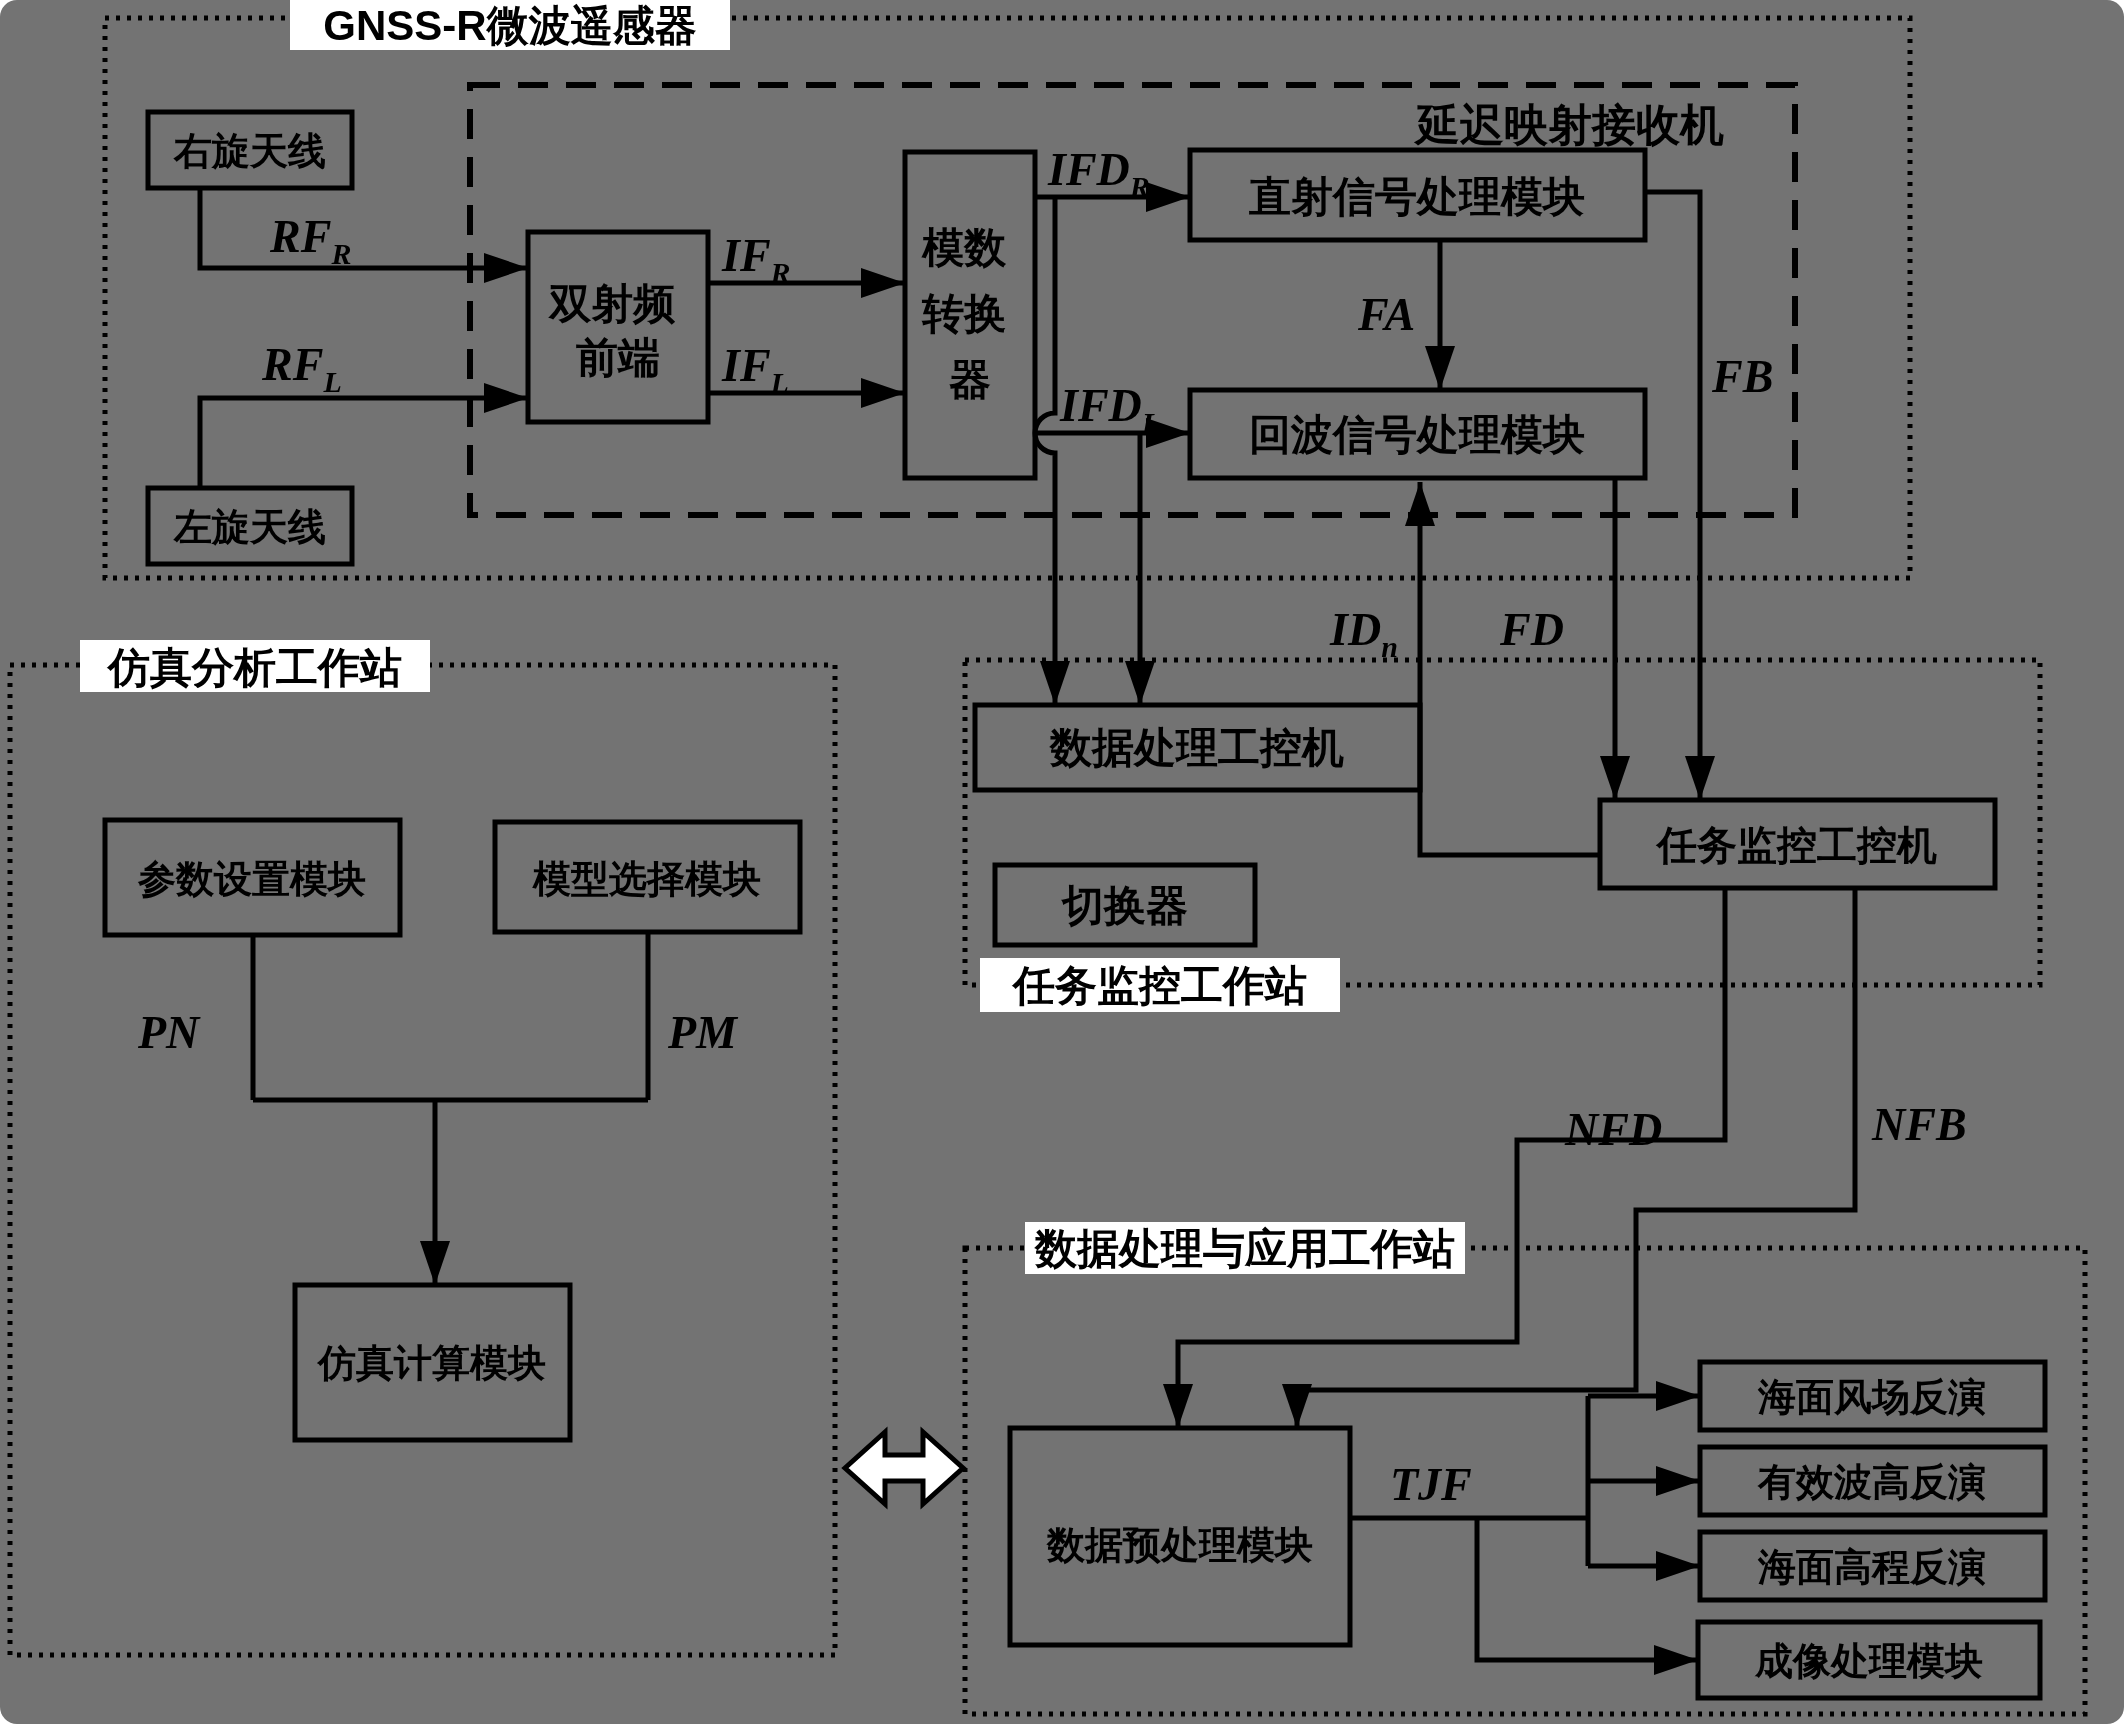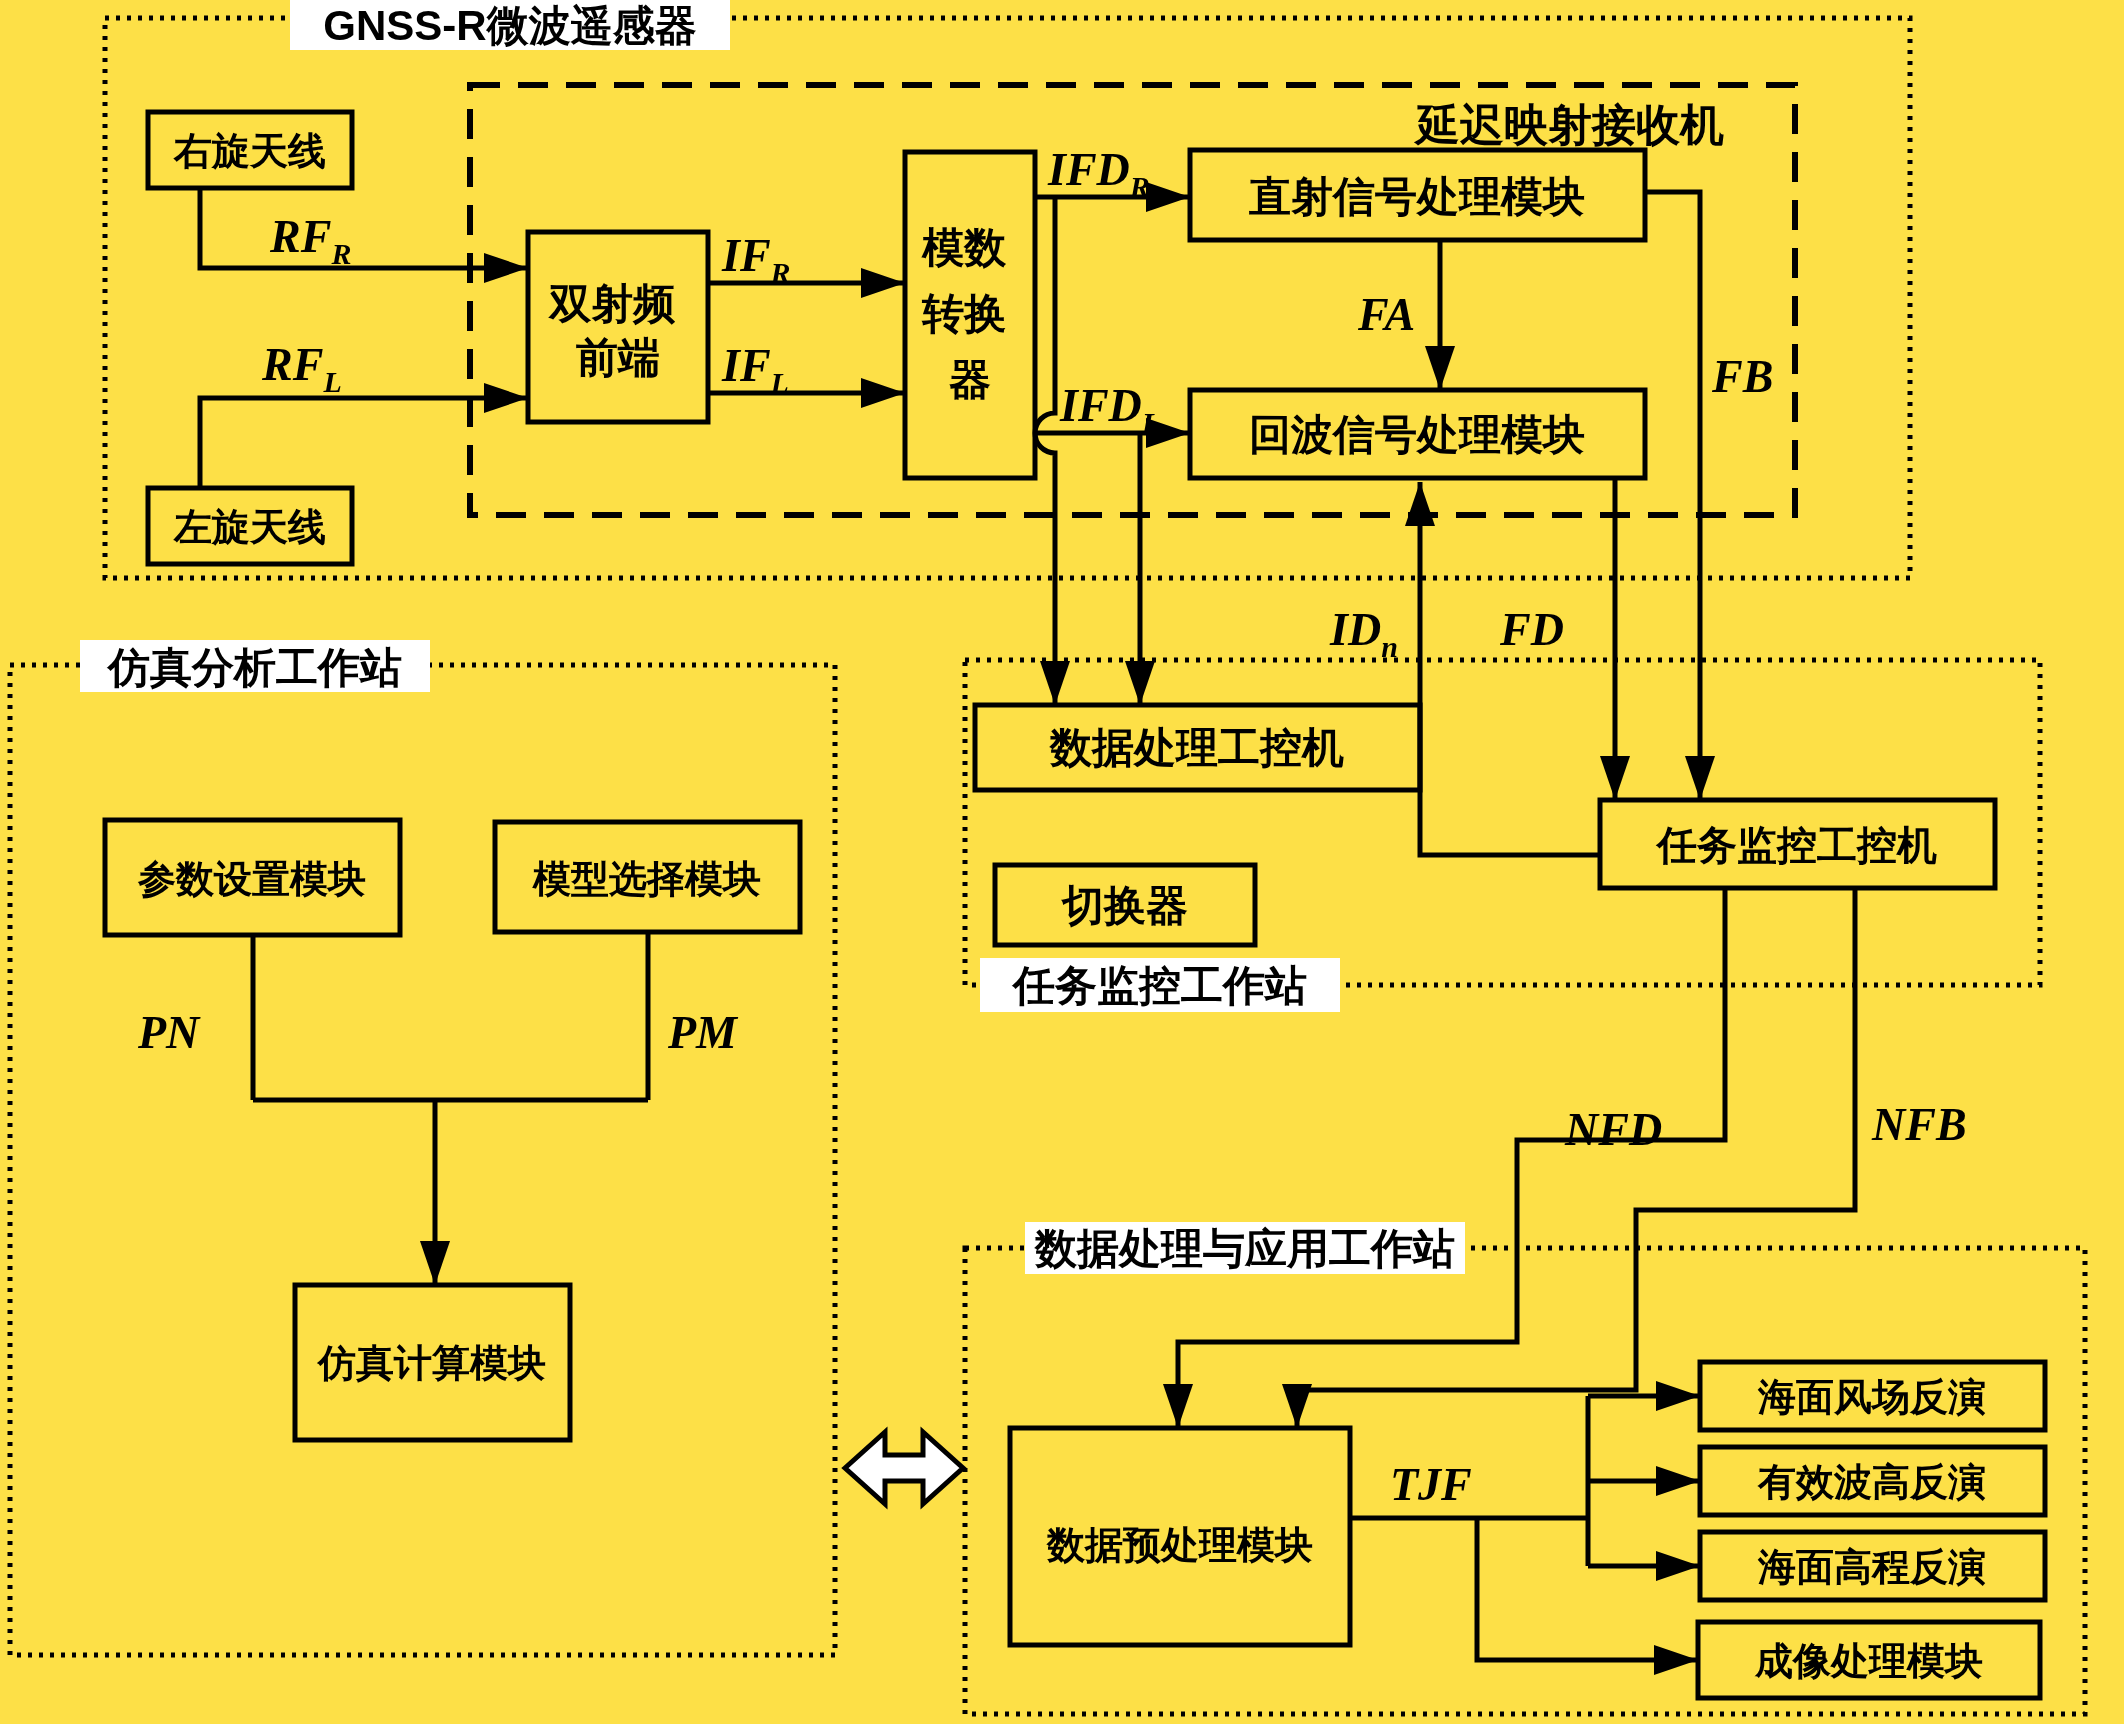--- a/index.html
+++ b/index.html
@@ -1,16 +1,16 @@
 <!DOCTYPE html>
 <html><head>
 <meta charset="utf-8">
 <style>
   html,body{margin:0;padding:0;background:#fff;}
-  .stage{position:relative;width:2124px;height:1724px;background:#fde047;overflow:hidden;}
+  .stage{position:relative;width:2124px;height:1724px;background:#737373;overflow:hidden;border-radius:17px;}
   svg{position:absolute;left:0;top:0;}
   .cjk{font-family:"Liberation Sans",sans-serif;font-weight:bold;fill:#000;}
   .sig{font-family:"Liberation Serif","DejaVu Serif",serif;font-style:italic;font-weight:bold;fill:#000;}
   .boxline{fill:none;stroke:#000;stroke-width:5;}
   .flow{fill:none;stroke:#000;stroke-width:5;}
   .dotted{fill:none;stroke:#000;stroke-width:5;stroke-dasharray:4 7;}
   .dashed{fill:none;stroke:#000;stroke-width:6;stroke-dasharray:30 18;}
   .whitebg{fill:#fff;stroke:none;}
 </style>
 </head>

